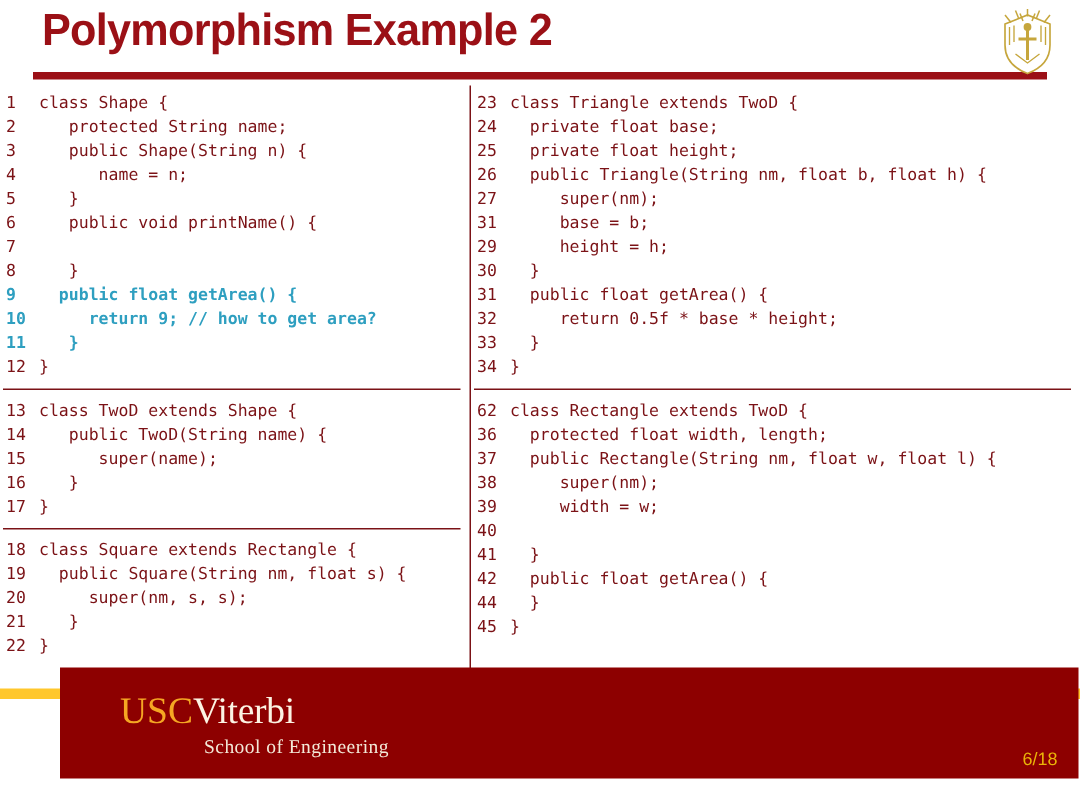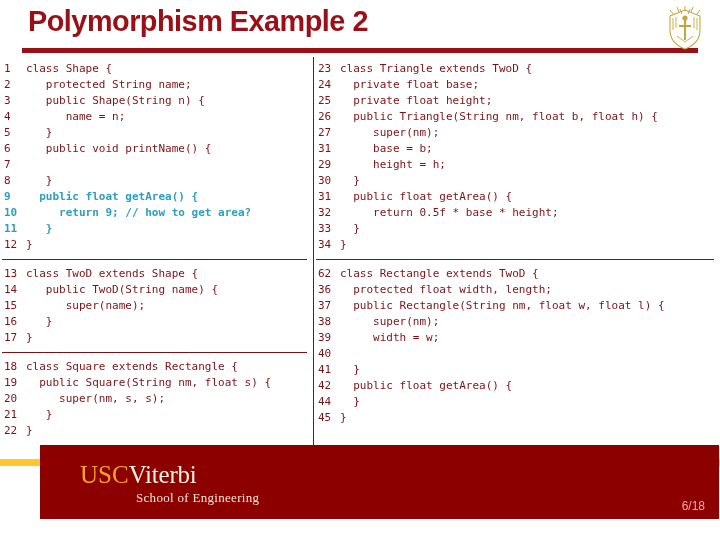--- a/index.html
+++ b/index.html
@@ -173,21 +173,21 @@
     margin-left: 56px;
     letter-spacing: 0.3px;
     white-space: nowrap;
   }
   #page-number {
     position: absolute;
     right: 14px;
     bottom: 6px;
     font-family: "Liberation Sans", sans-serif;
     font-size: 12px;
-    color: #fca5a5;
+    color: #eab308;
   }
 </style>
 </head>
 <body>
 
 <div id="header">
   <div id="slide-title">Polymorphism Example 2</div>
 
   <div id="title-rule"></div>
 

